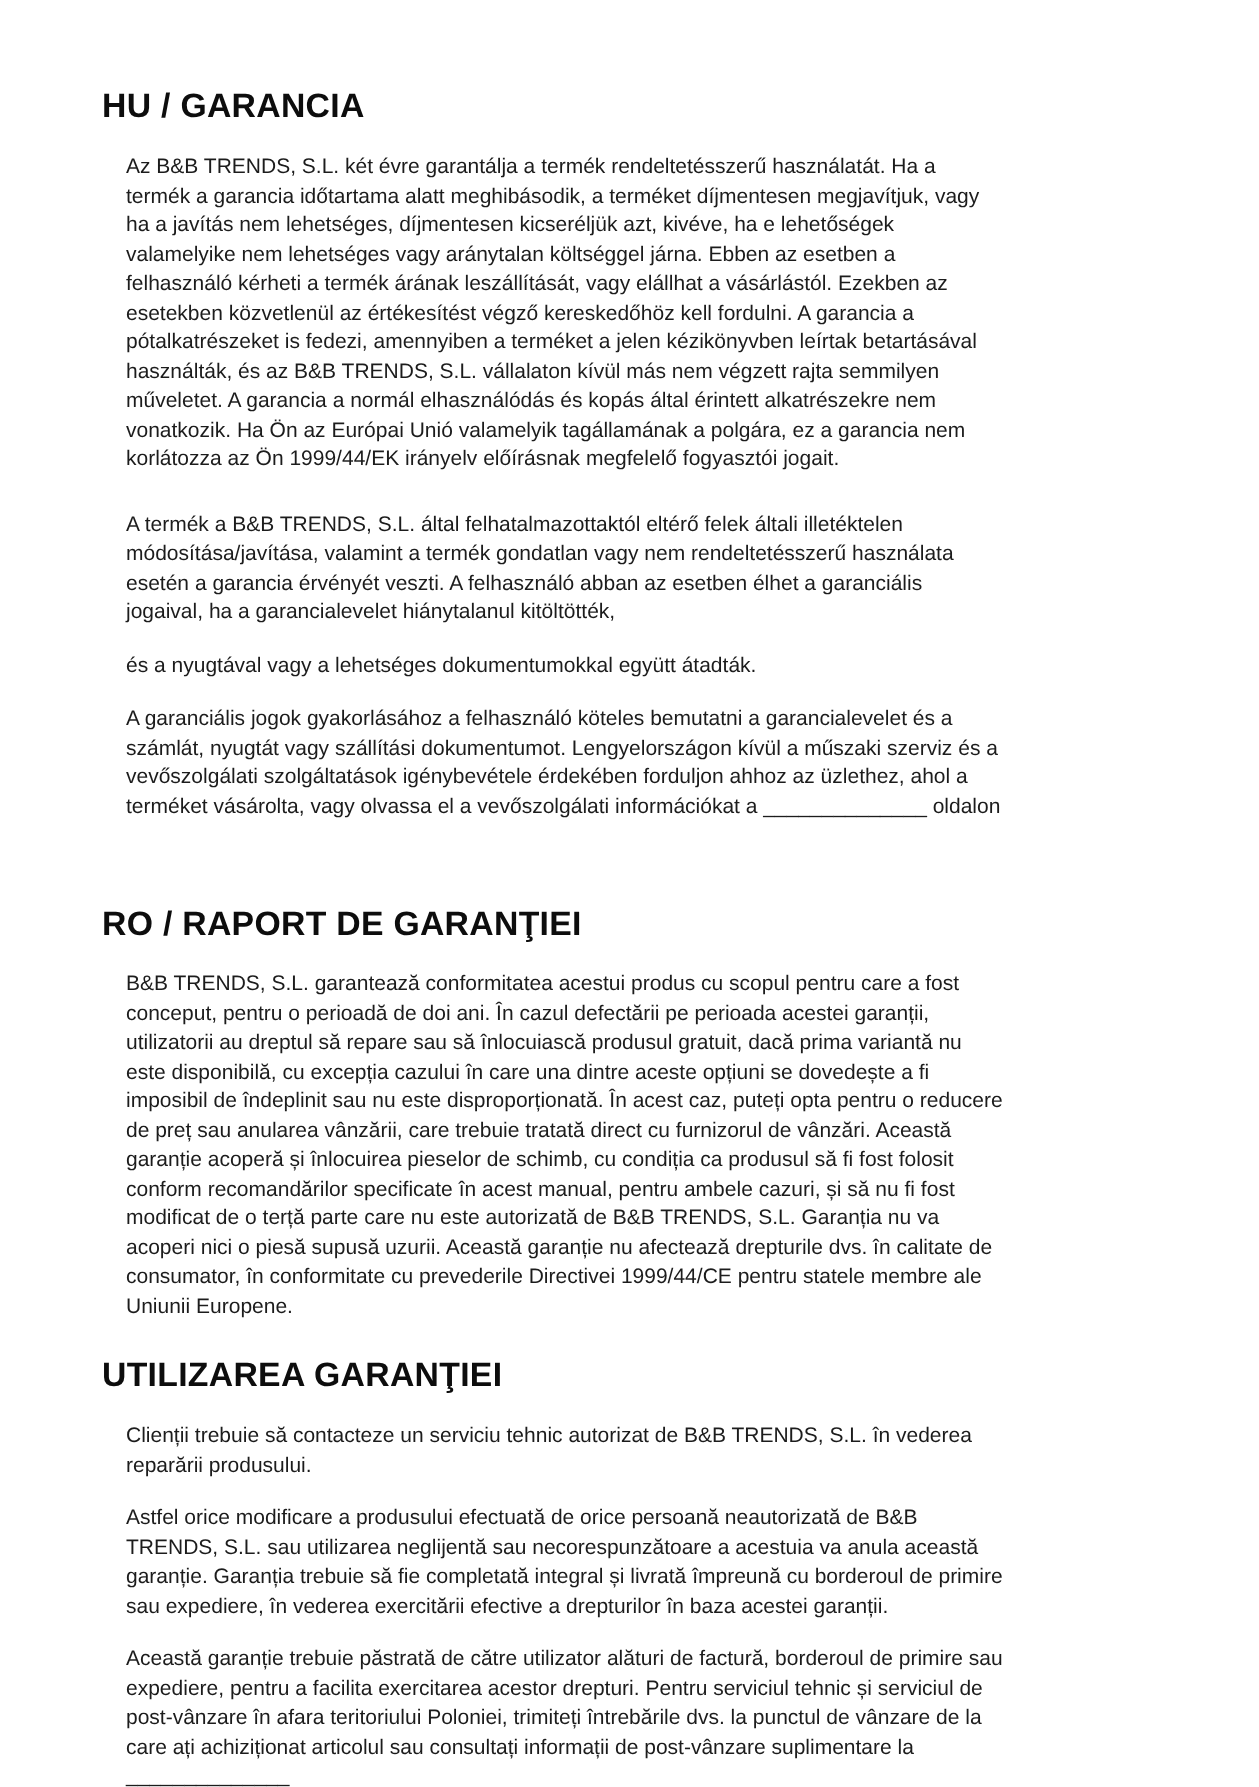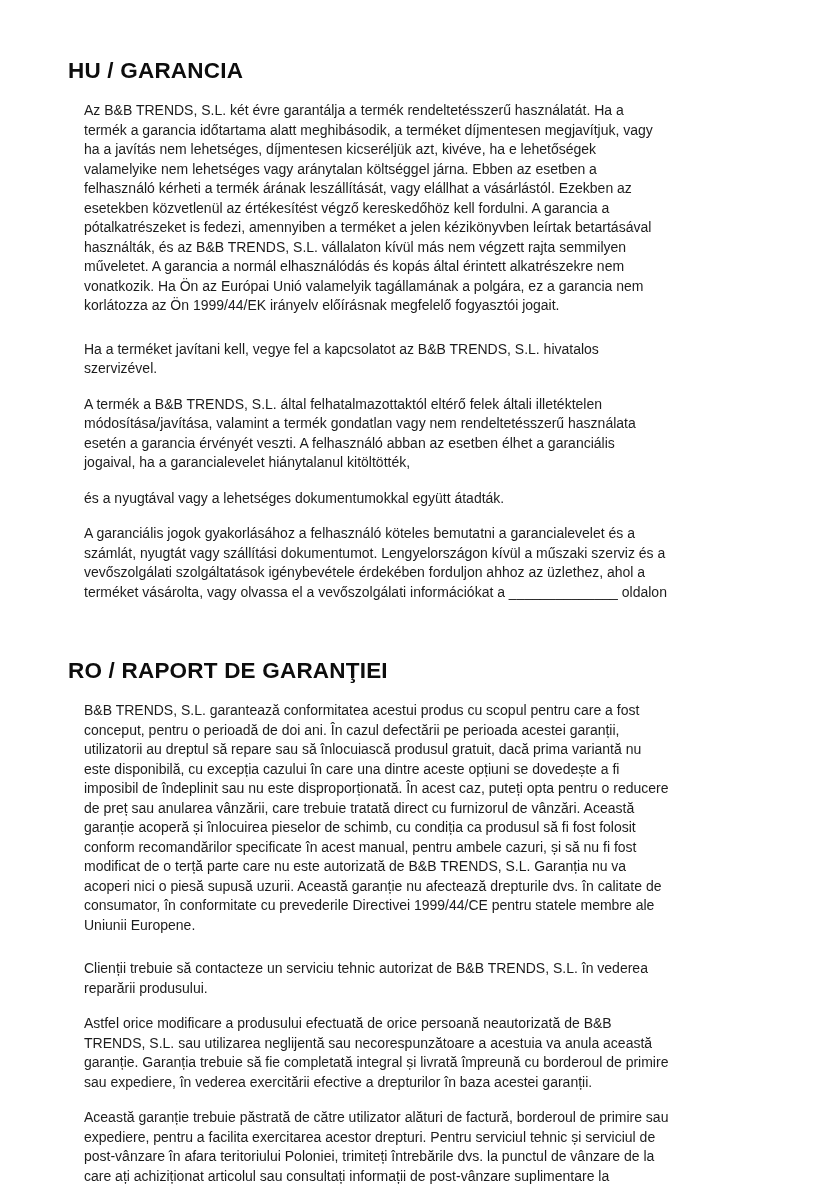--- a/index.html
+++ b/index.html
@@ -37,30 +37,30 @@
 <body>
 
 <div class="page">
 
   <section>
     <h2>HU / GARANCIA</h2>
     <p>Az B&amp;B TRENDS, S.L. két évre garantálja a termék rendeltetésszerű használatát. Ha a termék a garancia időtartama alatt meghibásodik, a terméket díjmentesen megjavítjuk, vagy ha a javítás nem lehetséges, díjmentesen kicseréljük azt, kivéve, ha e lehetőségek valamelyike nem lehetséges vagy aránytalan költséggel járna. Ebben az esetben a felhasználó kérheti a termék árának leszállítását, vagy elállhat a vásárlástól. Ezekben az esetekben közvetlenül az értékesítést végző kereskedőhöz kell fordulni. A garancia a pótalkatrészeket is fedezi, amennyiben a terméket a jelen kézikönyvben leírtak betartásával használták, és az B&amp;B TRENDS, S.L. vállalaton kívül más nem végzett rajta semmilyen műveletet. A garancia a normál elhasználódás és kopás által érintett alkatrészekre nem vonatkozik. Ha Ön az Európai Unió valamelyik tagállamának a polgára, ez a garancia nem korlátozza az Ön 1999/44/EK irányelv előírásnak megfelelő fogyasztói jogait.</p>
   </section>
 
   <section>
-    <p>Ha a terméket javítani kell, vegye fel a kapcsolatot az B&amp;B TRENDS, S.L. hivatalos szervizével.</p>
     <p>A termék a B&amp;B TRENDS, S.L. által felhatalmazottaktól eltérő felek általi illetéktelen módosítása/javítása, valamint a termék gondatlan vagy nem rendeltetésszerű használata esetén a garancia érvényét veszti. A felhasználó abban az esetben élhet a garanciális jogaival, ha a garancialevelet hiánytalanul kitöltötték,</p>
     <p>és a nyugtával vagy a lehetséges dokumentumokkal együtt átadták.</p>
     <p>A garanciális jogok gyakorlásához a felhasználó köteles bemutatni a garancialevelet és a számlát, nyugtát vagy szállítási dokumentumot. Lengyelországon kívül a műszaki szerviz és a vevőszolgálati szolgáltatások igénybevétele érdekében forduljon ahhoz az üzlethez, ahol a terméket vásárolta, vagy olvassa el a vevőszolgálati információkat a ______________ oldalon</p>
   </section>
 
   <section class="gap-large">
     <h2>RO / RAPORT DE GARANŢIEI</h2>
     <p>B&amp;B TRENDS, S.L. garantează conformitatea acestui produs cu scopul pentru care a fost conceput, pentru o perioadă de doi ani. În cazul defectării pe perioada acestei garanții, utilizatorii au dreptul să repare sau să înlocuiască produsul gratuit, dacă prima variantă nu este disponibilă, cu excepția cazului în care una dintre aceste opțiuni se dovedește a fi imposibil de îndeplinit sau nu este disproporționată. În acest caz, puteți opta pentru o reducere de preț sau anularea vânzării, care trebuie tratată direct cu furnizorul de vânzări. Această garanție acoperă și înlocuirea pieselor de schimb, cu condiția ca produsul să fi fost folosit conform recomandărilor specificate în acest manual, pentru ambele cazuri, și să nu fi fost modificat de o terță parte care nu este autorizată de B&amp;B TRENDS, S.L. Garanția nu va acoperi nici o piesă supusă uzurii. Această garanție nu afectează drepturile dvs. în calitate de consumator, în conformitate cu prevederile Directivei 1999/44/CE pentru statele membre ale Uniunii Europene.</p>
   </section>
 
   <section>
+    <h2>UTILIZAREA GARANŢIEI</h2>
     <p>Clienții trebuie să contacteze un serviciu tehnic autorizat de B&amp;B TRENDS, S.L. în vederea reparării produsului.</p>
     <p>Astfel orice modificare a produsului efectuată de orice persoană neautorizată de B&amp;B TRENDS, S.L. sau utilizarea neglijentă sau necorespunzătoare a acestuia va anula această garanție. Garanția trebuie să fie completată integral și livrată împreună cu borderoul de primire sau expediere, în vederea exercitării efective a drepturilor în baza acestei garanții.</p>
     <p>Această garanție trebuie păstrată de către utilizator alături de factură, borderoul de primire sau expediere, pentru a facilita exercitarea acestor drepturi. Pentru serviciul tehnic și serviciul de post-vânzare în afara teritoriului Poloniei, trimiteți întrebările dvs. la punctul de vânzare de la care ați achiziționat articolul sau consultați informații de post-vânzare suplimentare la ______________</p>
   </section>
 
 </div>
 
 </body></html>

